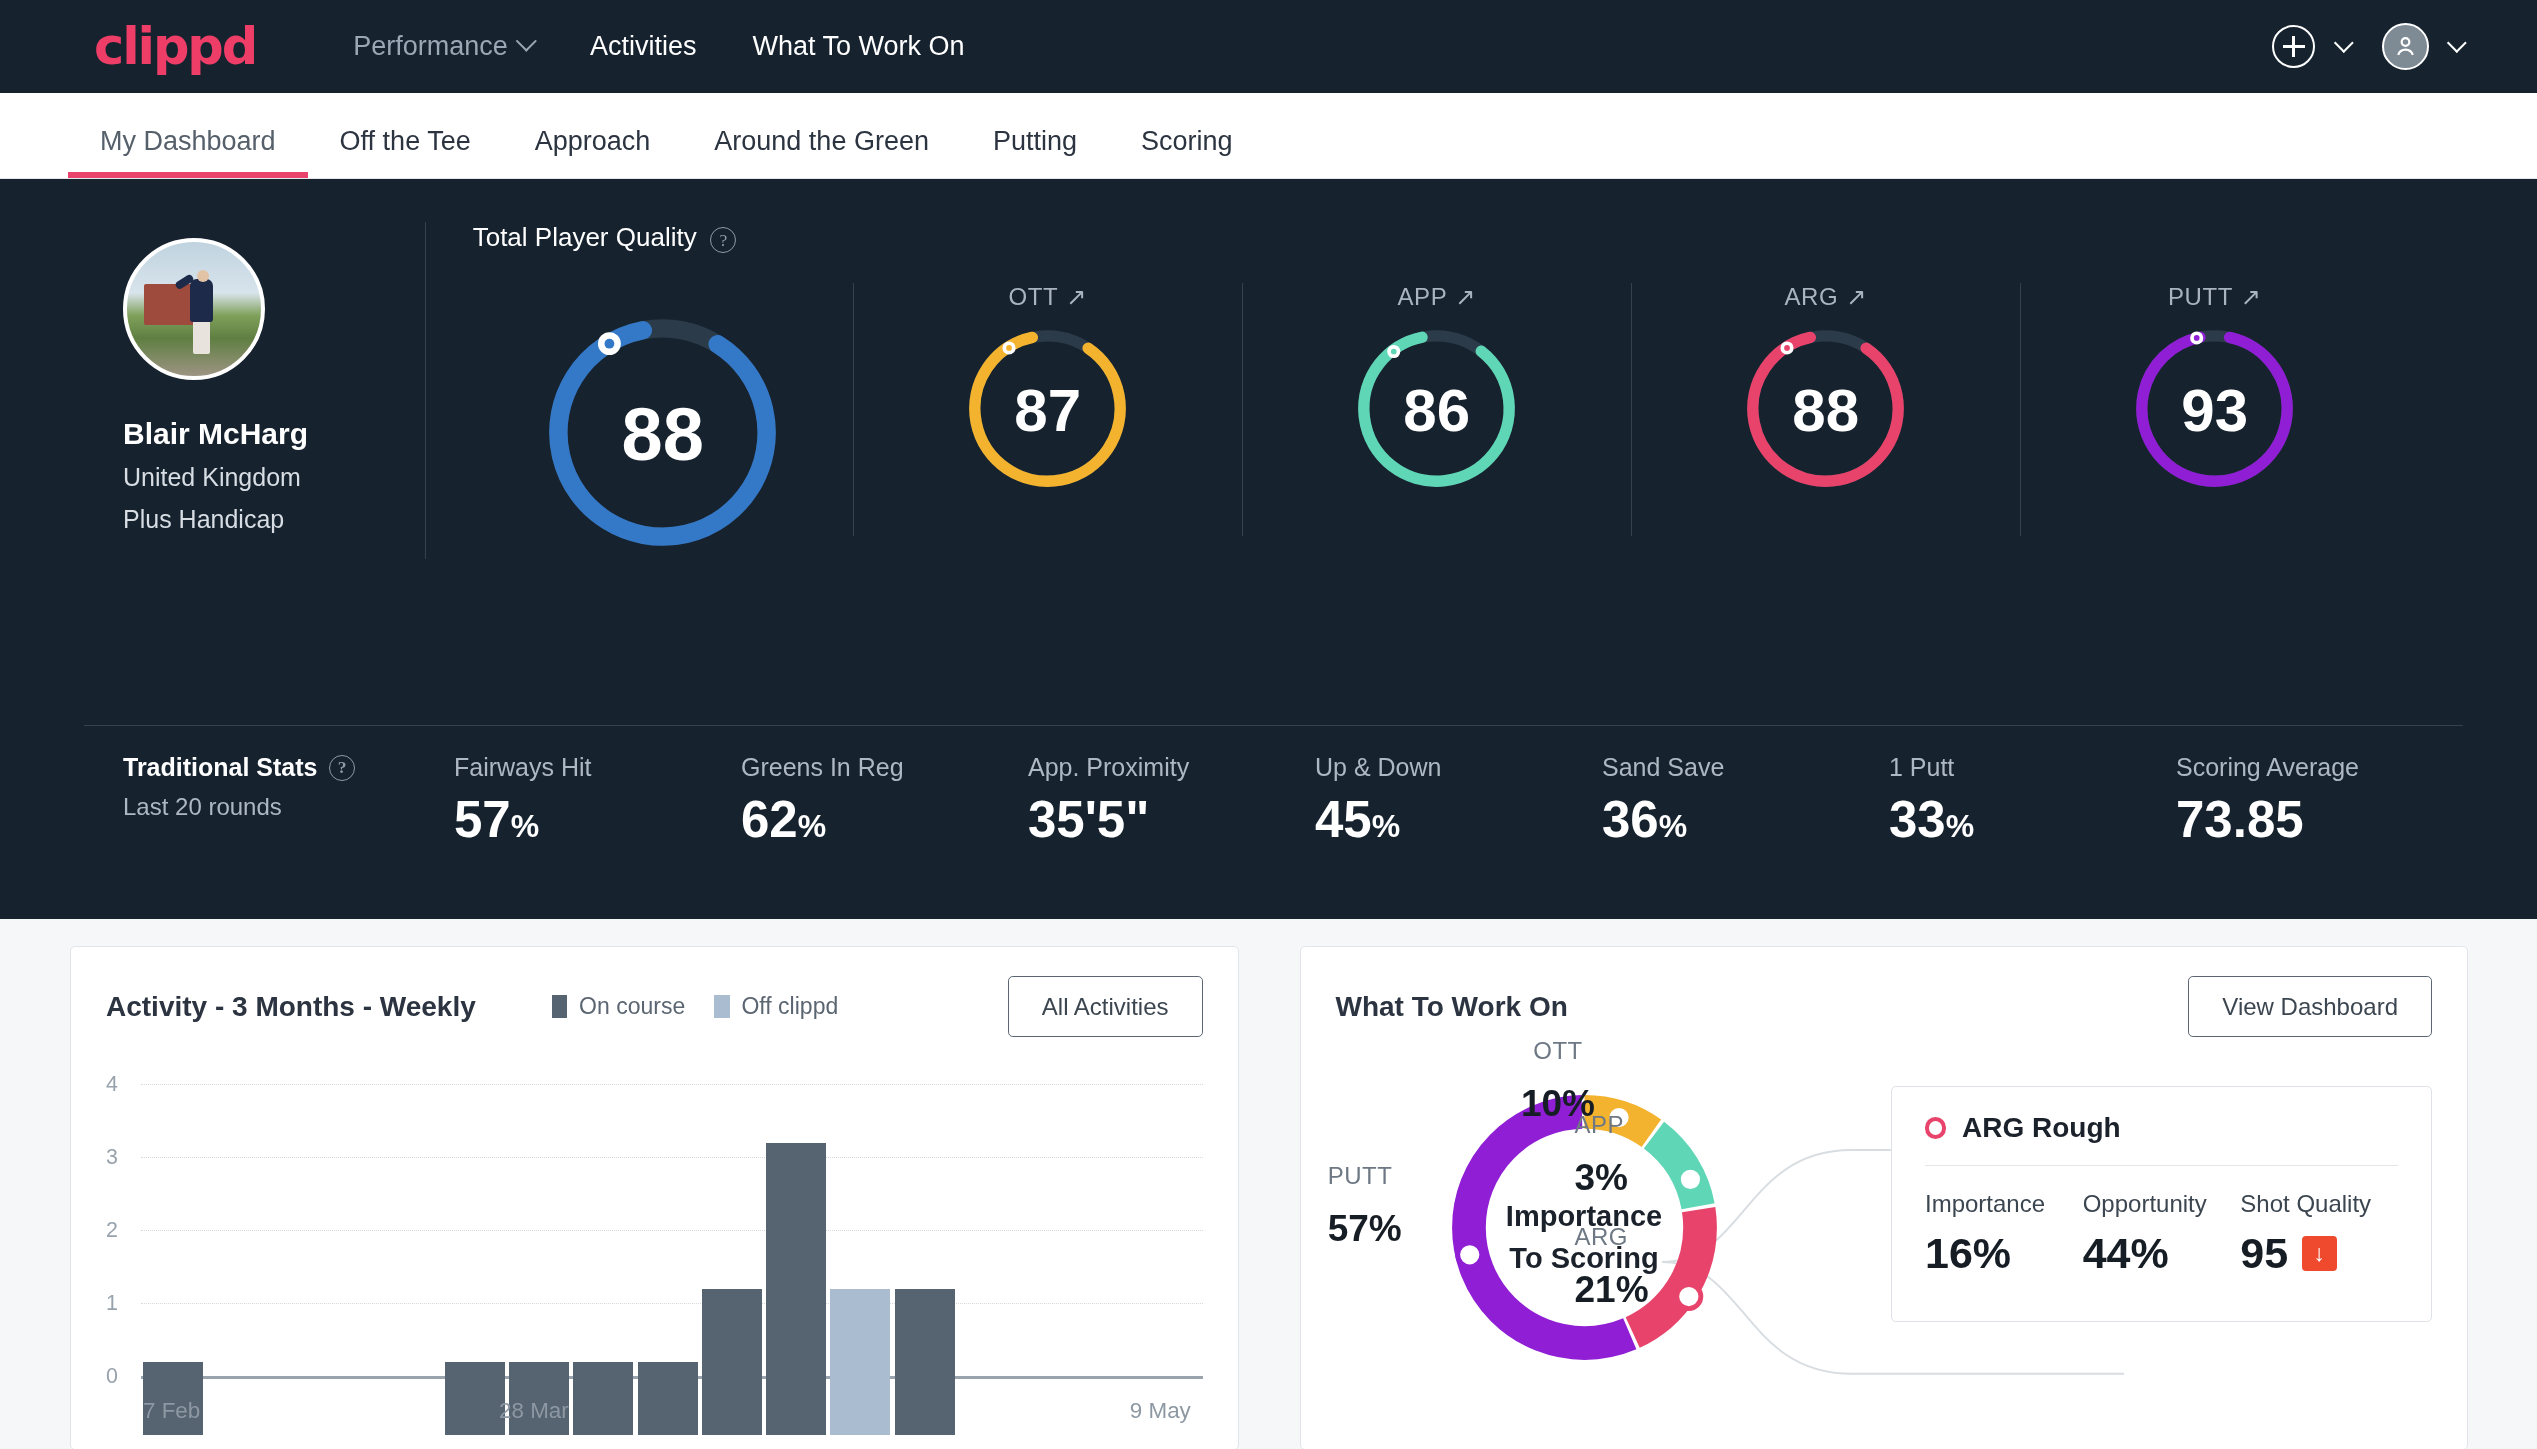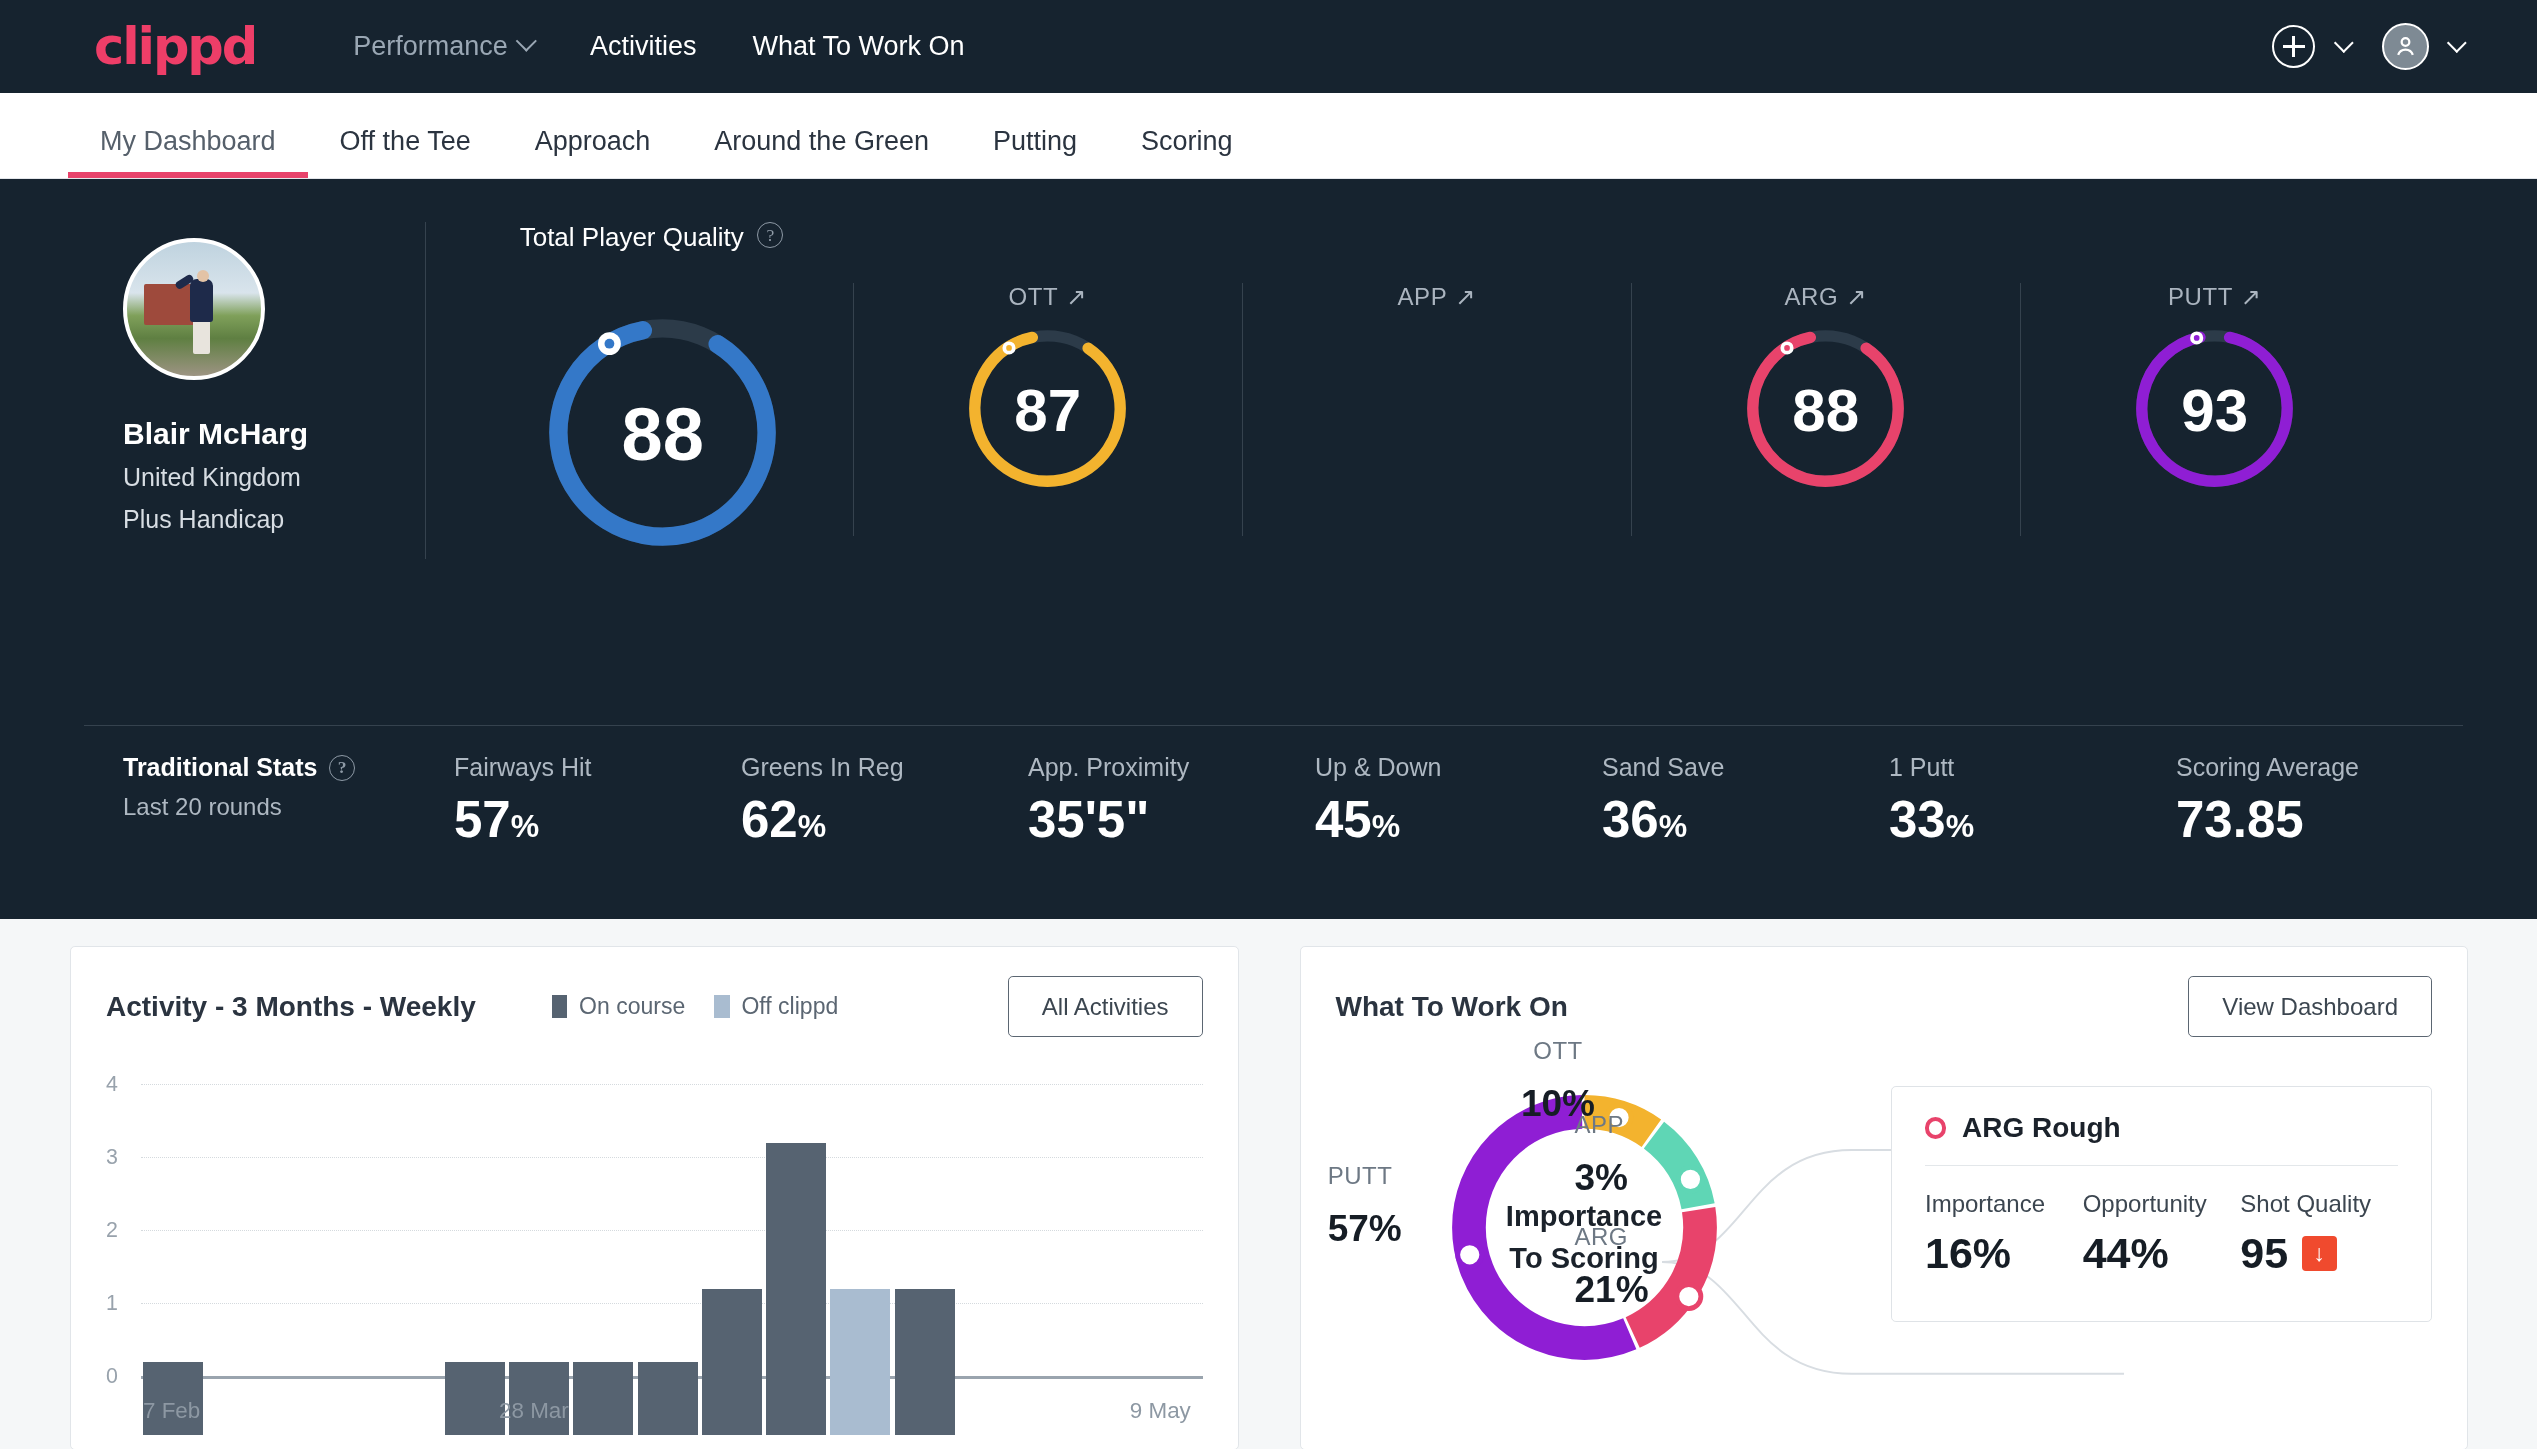--- a/index.html
+++ b/index.html
@@ -125,23 +125,22 @@
   }
   .av-head {
     position:absolute; left:52%; top:21%; width:9%; height:9%;
     background:#e3c3a6; border-radius:50%;
   }
   .pname { color:#fff; font-size:30px; font-weight:700; margin-top:37px; }
   .pmeta { color:#d7dde3; font-size:25px; margin-top:12.7px; }
 
   .tpq { flex: 1; padding-left: 47px; border-left: 1.9px solid #35424e; margin-left: 9.7px; }
   .tpq-title {
-    color:#ffffff; font-size:26px; display:flex; align-items:flex-start; gap:13.6px;
+    color:#ffffff; font-size:26px; display:flex; align-items:flex-end; gap:13.6px;
     margin-bottom: 7.8px;
-    margin-left: 47px;
   }
   .qmark {
     width:26px; height:26px; border-radius:50%;
     border:1.9px solid #8e9aa6; color:#8e9aa6;
     font-size:17.5px; display:flex; align-items:center; justify-content:center;
     cursor:pointer; font-family:"Liberation Serif", serif;
   }
   .gauges { display:flex; align-items:center; margin-top: 5.8px; }
   .gauge-cell {
     display:flex; flex-direction:column; align-items:center; justify-content:flex-end;
@@ -333,20 +332,29 @@
             </svg>
             <div class="gval sub">87</div>
           </div>
         </div>
 
         <div class="gauge-cell sub">
           <div class="gauge-lbl">
             <span>APP</span>
             <span class="arrow-up">↗</span>
           </div>
+          <div class="gwrap">
+            <svg width="171" height="171" viewBox="0 0 120 120">
+              <circle cx="60" cy="60" r="51" fill="none" stroke="#2c3b49" stroke-width="8"></circle>
+              <circle cx="60" cy="60" r="51" fill="none" stroke="#5fd6b5" stroke-width="8" stroke-linecap="round" stroke-dasharray="276 320" transform="rotate(-52 60 60)"></circle>
+              <circle cx="30" cy="20" r="4.6" fill="#ffffff"></circle>
+              <circle cx="30" cy="20" r="2" fill="#5fd6b5"></circle>
+            </svg>
+            <div class="gval sub">86</div>
+          </div>
         </div>
 
         <div class="gauge-cell sub">
           <div class="gauge-lbl">
             <span>ARG</span>
             <span class="arrow-up">↗</span>
           </div>
           <div class="gwrap">
             <svg width="171" height="171" viewBox="0 0 120 120">
               <circle cx="60" cy="60" r="51" fill="none" stroke="#2c3b49" stroke-width="8"></circle>

